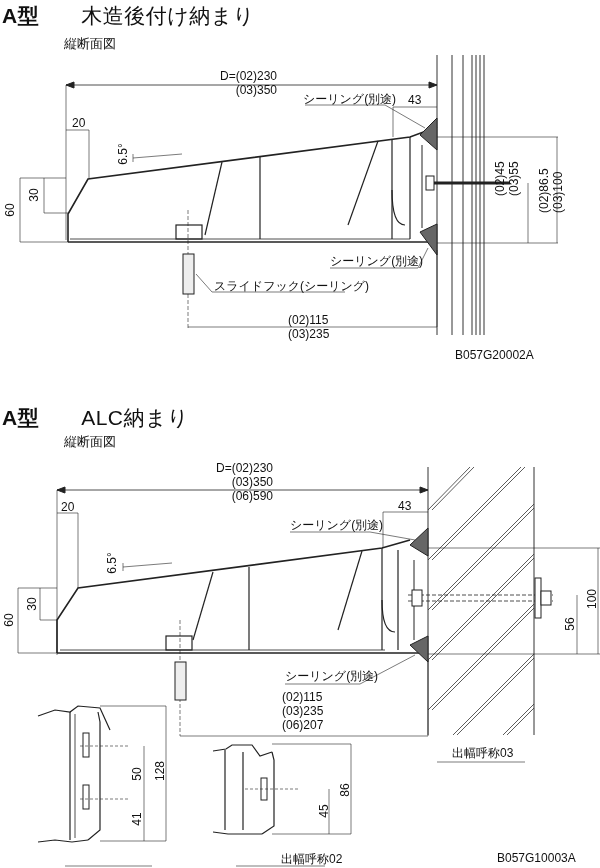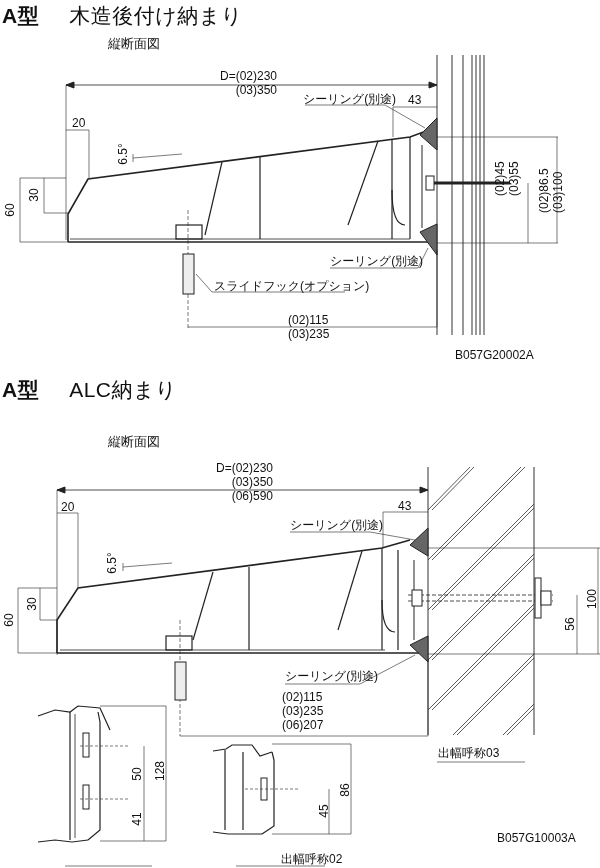--- a/index.html
+++ b/index.html
@@ -1,20 +1,20 @@
 <!DOCTYPE html>
 <html><head>
 <meta charset="utf-8">
 <style>
   html,body{margin:0;padding:0;background:#fff;}
   body{width:600px;height:868px;position:relative;overflow:hidden;font-family:"Liberation Sans","DejaVu Sans",sans-serif;color:#111;}
   .abs{position:absolute;white-space:nowrap;}
   .title{font-size:21px;font-weight:bold;letter-spacing:0.5px;}
-  .title .sub{margin-left:30px;font-weight:normal;}
-  .caption{font-size:13px;margin-left:44px;}
+  .title .sub{margin-left:42px;font-weight:normal;}
+  .caption{font-size:13px;}
   .dim{font-size:12px;line-height:14px;}
   .code{font-size:12px;}
   svg{position:absolute;left:0;top:0;}
 </style>
 </head>
 <body>
 
 <div class="abs title" style="left:2px;top:2px;">
   <span>A型</span><span class="sub">木造後付け納まり</span>
 </div>
@@ -94,36 +94,36 @@
   <div>D=(02)230</div>
   <div style="padding-left:12px;">(03)350</div>
 </div>
 <div class="abs dim" style="left:72px;top:116px;">20</div>
 <div class="abs dim" style="left:112px;top:147px;transform:rotate(-90deg);">6.5°</div>
 <div class="abs dim" style="left:27px;top:188px;transform:rotate(-90deg);">30</div>
 <div class="abs dim" style="left:3px;top:203px;transform:rotate(-90deg);">60</div>
 <div class="abs dim" style="left:408px;top:93px;">43</div>
 <div class="abs dim" style="left:303px;top:92px;">シーリング(別途)</div>
 <div class="abs dim" style="left:330px;top:254px;">シーリング(別途)</div>
-<div class="abs dim" style="left:214px;top:279px;">スライドフック(オプション)</div>
+<div class="abs dim" style="left:214px;top:279px;">スライドフック(シーリング)</div>
 <div class="abs dim" style="left:288px;top:313px;">
   <div>(02)115</div>
   <div>(03)235</div>
 </div>
 <div class="abs dim" style="left:493px;top:196px;transform:rotate(-90deg);transform-origin:left top;">
   <div>(02)45</div>
   <div>(03)55</div>
 </div>
 <div class="abs dim" style="left:537px;top:213px;transform:rotate(-90deg);transform-origin:left top;">
   <div>(02)86.5</div>
   <div>(03)100</div>
 </div>
 <div class="abs code" style="left:455px;top:348px;">B057G20002A</div>
 
-<div class="abs title" style="left:2px;top:376px;">
+<div class="abs title" style="left:2px;top:404px;">
   <span>A型</span><span class="sub">ALC納まり</span>
 </div>
 <div class="abs caption" style="left:64px;top:433px;">縦断面図</div>
 
 <svg width="600" height="868" stroke="#222" fill="none" stroke-width="1">
 
   <g stroke="#333">
     <line x1="428" y1="467" x2="428" y2="735"></line>
     <line x1="534" y1="467" x2="534" y2="735"></line>
     <g stroke-width="0.8">
@@ -248,24 +248,24 @@
 <div class="abs dim" style="left:398px;top:499px;">43</div>
 <div class="abs dim" style="left:290px;top:518px;">シーリング(別途)</div>
 <div class="abs dim" style="left:285px;top:669px;">シーリング(別途)</div>
 <div class="abs dim" style="left:282px;top:690px;">
   <div>(02)115</div>
   <div>(03)235</div>
   <div>(06)207</div>
 </div>
 <div class="abs dim" style="left:563px;top:617px;transform:rotate(-90deg);">56</div>
 <div class="abs dim" style="left:582px;top:592px;transform:rotate(-90deg);">100</div>
-<div class="abs dim" style="left:438px;top:746px;">出幅呼称03</div>
+<div class="abs dim" style="left:452px;top:746px;">出幅呼称03</div>
 
 <div class="abs dim" style="left:130px;top:767px;transform:rotate(-90deg);">50</div>
 <div class="abs dim" style="left:130px;top:812px;transform:rotate(-90deg);">41</div>
 <div class="abs dim" style="left:150px;top:764px;transform:rotate(-90deg);">128</div>
 <div class="abs dim" style="left:66px;top:893px;font-weight:bold;">出幅呼称06</div>
 
 <div class="abs dim" style="left:317px;top:804px;transform:rotate(-90deg);">45</div>
 <div class="abs dim" style="left:338px;top:783px;transform:rotate(-90deg);">86</div>
 <div class="abs dim" style="left:237px;top:852px;margin-left:44px;">出幅呼称02</div>
 
-<div class="abs code" style="left:497px;top:831px;">B057G10003A</div>
+<div class="abs code" style="left:497px;top:851px;">B057G10003A</div>
 
 </body></html>

